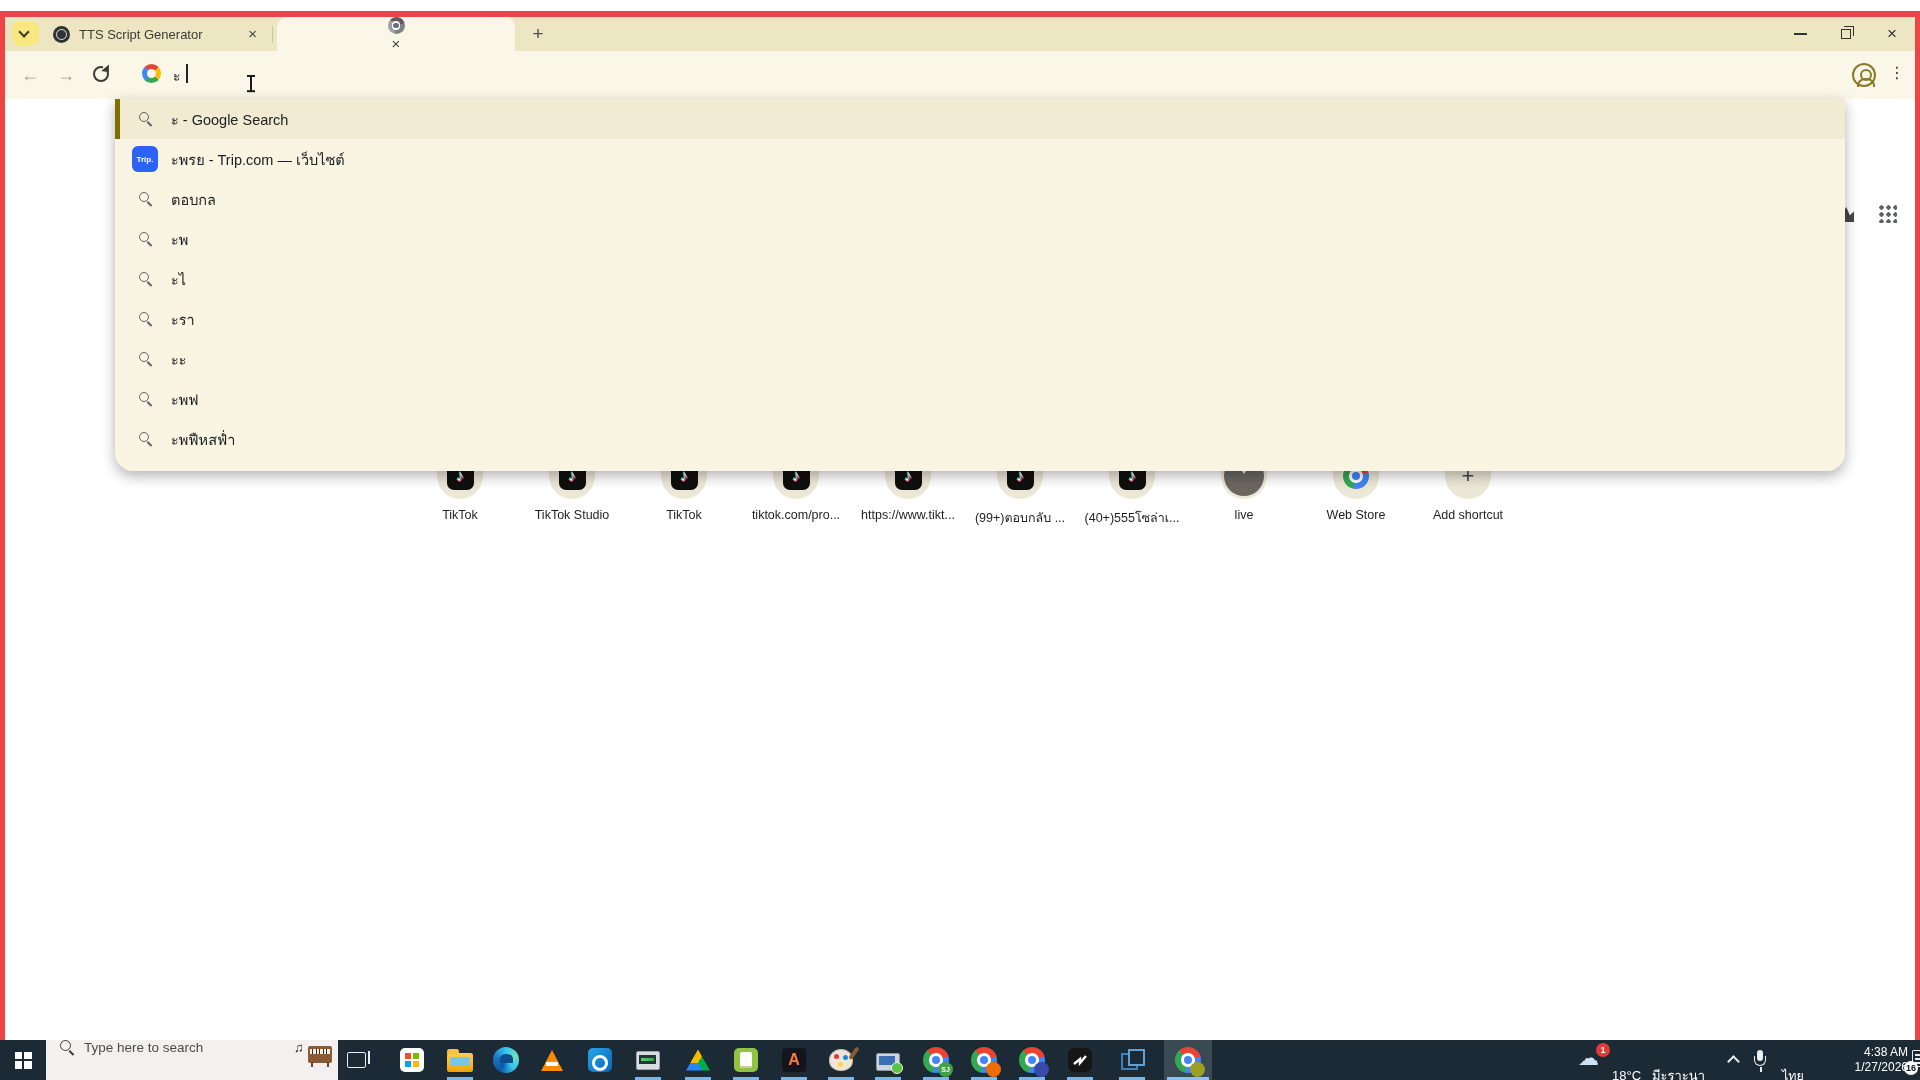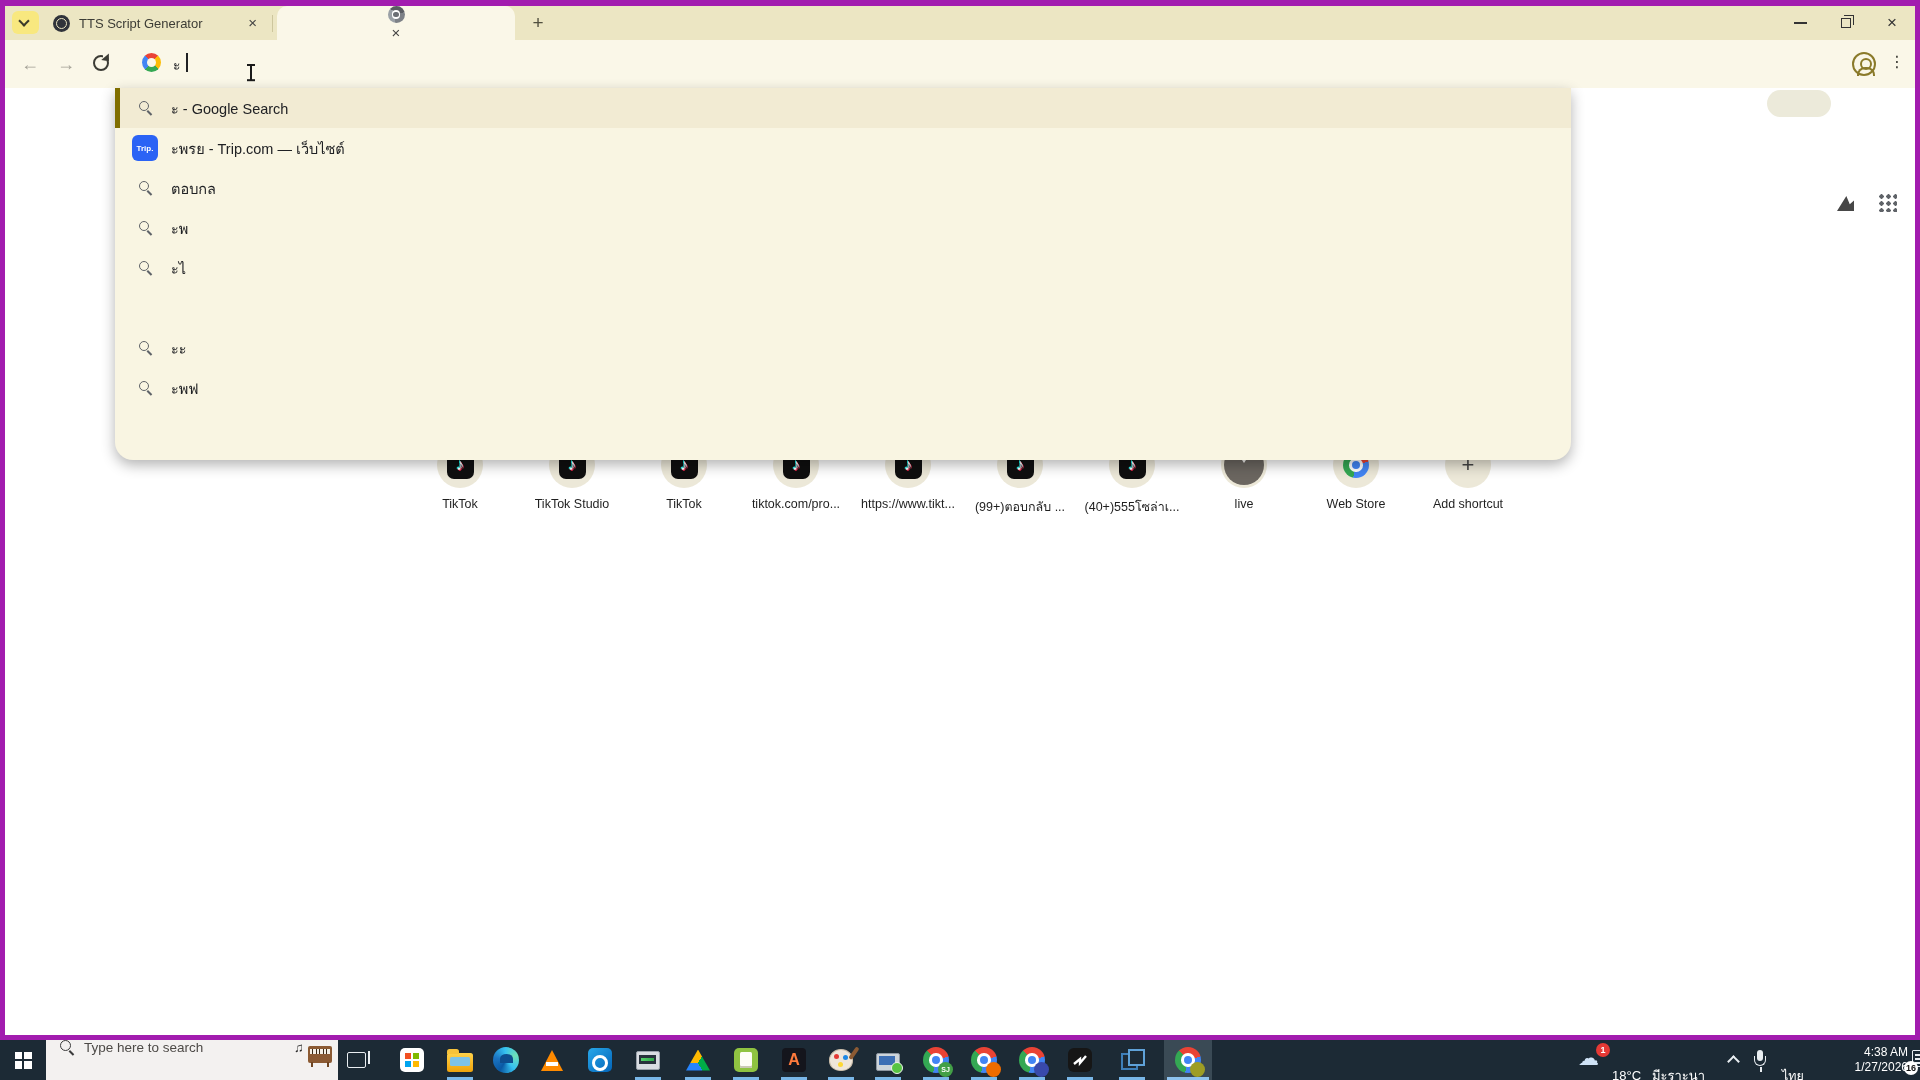--- a/index.html
+++ b/index.html
@@ -1,20 +1,20 @@
 <!DOCTYPE html>
 <html><head>
 <meta charset="utf-8">
 <style>
   html,body{margin:0;padding:0;background:#000;}
   *{box-sizing:border-box;font-family:"Liberation Sans","DejaVu Sans",sans-serif;}
   .screen{position:relative;width:1920px;height:1080px;overflow:hidden;background:#fff;}
 
   
-  .frame{position:absolute;left:0;top:0;width:1920px;height:1040px;background:#a21caf;}
+  .frame{position:absolute;left:0;top:11px;width:1920px;height:1040px;background:#ef4444;}
   .win{position:absolute;left:5px;top:6px;width:1910px;height:1029px;background:#faf7e8;overflow:hidden;}
 
   
   .tabstrip{position:absolute;left:0;top:0;width:100%;height:34px;background:#ece6c3;}
   .tabsearch{position:absolute;left:7px;top:5px;width:27px;height:23px;background:#f8e87f;border:none;border-radius:6px;cursor:pointer;}
   .chev{position:absolute;left:8px;top:6px;width:8px;height:8px;border-left:2px solid #3b3b2a;border-bottom:2px solid #3b3b2a;transform:rotate(-45deg);}
   .tab{position:absolute;top:0;height:34px;display:flex;align-items:center;padding:0 10px;}
   .tab.inactive{left:38px;width:228px;}
   .tab.active{left:272px;width:238px;background:#faf7e8;border-radius:10px 10px 0 0;flex-direction:column;}
   .tab-title{font-size:13px;color:#3c3c35;margin-left:9px;flex:1;white-space:nowrap;overflow:hidden;}
@@ -60,21 +60,21 @@
   .tile{position:absolute;width:96px;text-align:center;cursor:pointer;}
   .tile-circle{width:46px;height:46px;border-radius:50%;background:#ece8d8;margin:0 auto;display:flex;align-items:center;justify-content:center;position:relative;}
   .tile-label{display:block;margin-top:9px;font-size:12.5px;color:#1f1f1f;white-space:nowrap;overflow:hidden;text-overflow:ellipsis;}
   .tiktok{width:27px;height:27px;background:#0f0f0f;border-radius:7px;color:#fff;display:flex;align-items:center;justify-content:center;}
   .tiktok span{font-size:16px;text-shadow:-1px -1px 0 #25f4ee,1px 1px 0 #fe2c55;}
   .live-circle{width:40px;height:40px;border-radius:50%;background:#6b6660;position:relative;}
   .live-circle::after{content:"";position:absolute;left:14px;top:9px;width:12px;height:9px;background:#f2f0ec;clip-path:polygon(0 0,50% 100%,100% 0);}
   .plus-dark{font-size:22px;color:#454545;line-height:22px;}
 
   
-  .dropdown{position:absolute;left:110px;top:82px;width:1456px;height:372px;background:#f9f5e2;border-radius:0 0 18px 18px;box-shadow:0 5px 14px rgba(0,0,0,.3);z-index:5;}
+  .dropdown{position:absolute;left:110px;top:82px;width:1730px;height:372px;background:#f9f5e2;border-radius:0 0 18px 18px;box-shadow:0 5px 14px rgba(0,0,0,.3);z-index:5;}
   .pill-deco{position:absolute;left:1652px;top:2px;width:64px;height:27px;background:#eceada;border-radius:14px;}
   .srow{position:absolute;left:0;width:100%;height:40px;display:flex;align-items:center;cursor:pointer;}
   .srow.sel{background:#f2ebd3;}
   .selbar{position:absolute;left:0;top:0;width:5px;height:100%;background:#806e00;}
   .magw{position:absolute;left:24px;top:13px;width:15px;height:15px;}
   .mag-c{position:absolute;left:0;top:0;width:10px;height:10px;border:1.8px solid #5f6368;border-radius:50%;}
   .mag-t{position:absolute;left:9px;top:9px;width:6px;height:1.8px;background:#5f6368;transform:rotate(45deg);transform-origin:0 0;}
   .stext{position:absolute;left:56px;font-size:14.5px;color:#202124;white-space:nowrap;}
   .tripbadge{position:absolute;left:17px;top:7px;width:26px;height:26px;background:#2b63f5;border-radius:6px;color:#fff;font-size:8px;font-weight:bold;display:flex;align-items:center;justify-content:center;}
 
@@ -313,33 +313,47 @@
             </span>
           <span class="stext">ะพ</span>
         </div>
         <div class="srow" style="top:160px;">
           <span class="magw">
               <span class="mag-c"></span>
               <span class="mag-t"></span>
             </span>
           <span class="stext">ะไ</span>
         </div>
+        <div class="srow" style="top:200px;">
+          <span class="magw">
+              <span class="mag-c"></span>
+              <span class="mag-t"></span>
+            </span>
+          <span class="stext">ะรา</span>
+        </div>
         <div class="srow" style="top:240px;">
           <span class="magw">
               <span class="mag-c"></span>
               <span class="mag-t"></span>
             </span>
           <span class="stext">ะะ</span>
         </div>
         <div class="srow" style="top:280px;">
           <span class="magw">
               <span class="mag-c"></span>
               <span class="mag-t"></span>
             </span>
           <span class="stext">ะพฟ</span>
+        </div>
+        <div class="srow" style="top:320px;">
+          <span class="magw">
+              <span class="mag-c"></span>
+              <span class="mag-t"></span>
+            </span>
+          <span class="stext">ะพฟืหสฟ่ำ</span>
         </div>
       </div>
 
       <div class="ibeam"></div>
     </div>
   </div>
 
   <div class="taskbar">
     <div class="startbtn">
       <span class="winlogo"></span>

